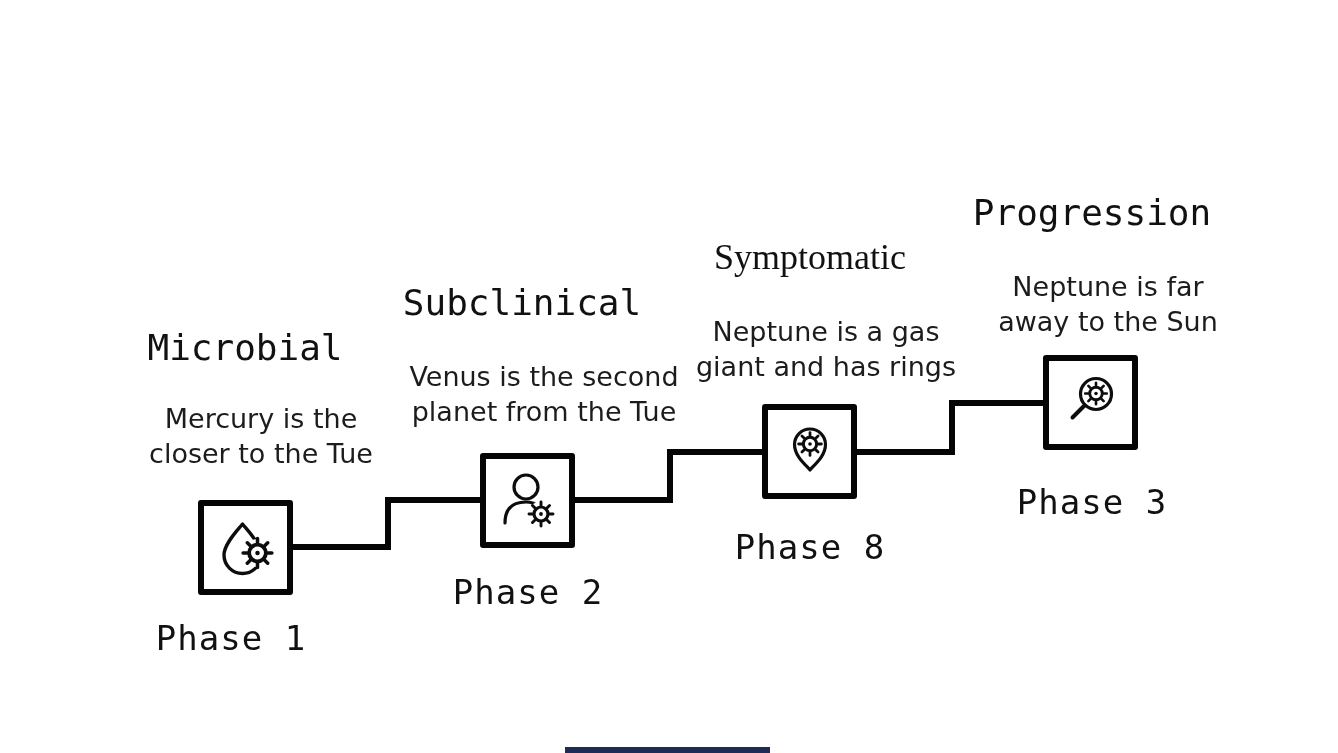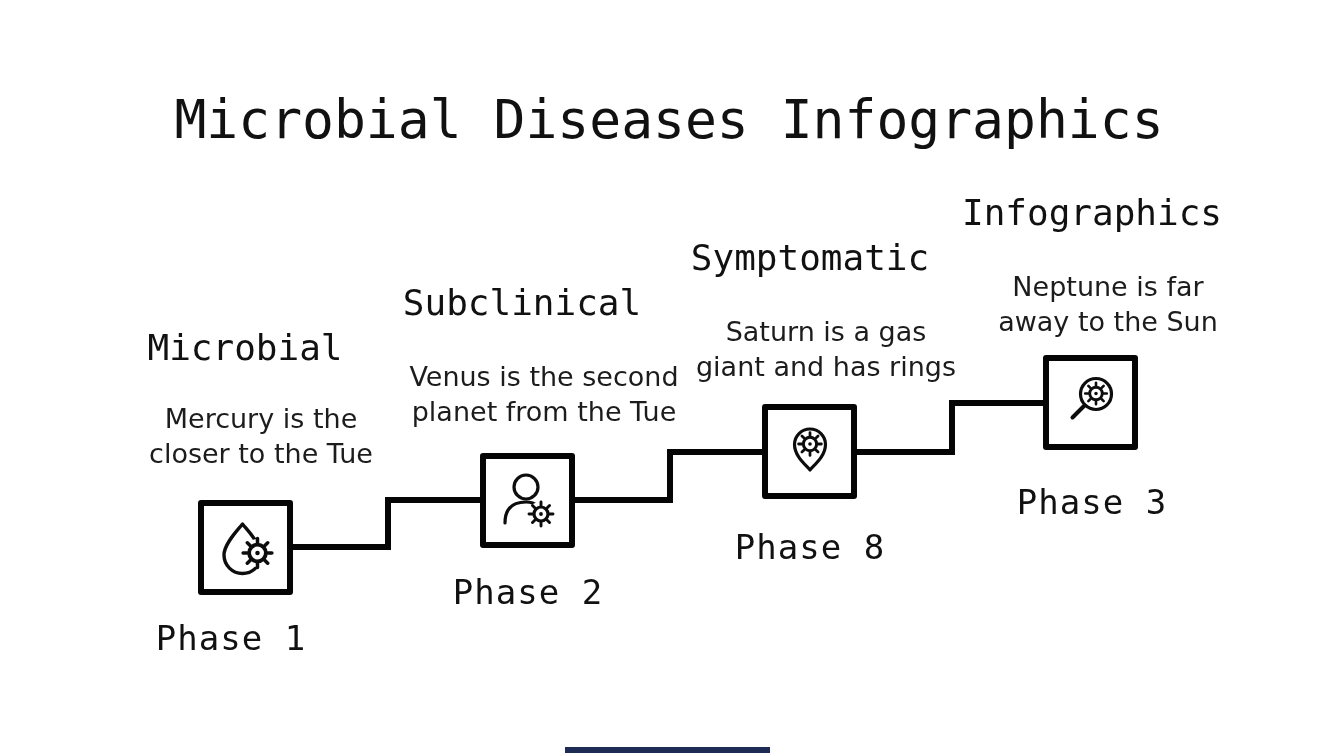--- a/index.html
+++ b/index.html
@@ -29,21 +29,21 @@
   }
   .phase .plabel{
     position:absolute;width:300px;text-align:center;
     font-size:34px;font-weight:500;letter-spacing:1px;
   }
   
   .p1 .heading{left:75px;top:326px;}  .p1 .desc{left:110px;top:385px;}
   .p1 .box{left:198px;top:500px;}     .p1 .plabel{left:81px;top:618px;}
   .p2 .heading{left:352px;top:281px;} .p2 .desc{left:393px;top:343px;}
   .p2 .box{left:480px;top:453px;}     .p2 .plabel{left:378px;top:572px;}
-  .p3 .heading{left:640px;top:236px;} .p3 .desc{left:675px;top:298px;}
+  .p3 .heading{left:640px;top:236px;font-family:Liberation Serif, serif;} .p3 .desc{left:675px;top:298px;}
   .p3 .box{left:762px;top:404px;}     .p3 .plabel{left:660px;top:527px;}
   .p4 .heading{left:922px;top:191px;} .p4 .desc{left:957px;top:253px;}
   .p4 .box{left:1043px;top:355px;}    .p4 .plabel{left:942px;top:482px;}
   .icon{display:block;}
   .accent-bar{position:absolute;left:565px;top:747px;width:205px;height:6px;}
 </style>
 </head>
 <body>
 
 <div class="canvas">
@@ -51,21 +51,20 @@
   <svg width="0" height="0" style="position:absolute" aria-hidden="true">
     <defs>
       <g id="germ" stroke="#0d0d0d" fill="none" stroke-linecap="round">
         <path stroke-width="2.9" d="M8.5 0H12 M6 6 L8.5 8.5 M0 8.5V12 M-6 6 L-8.5 8.5 M-8.5 0H-12 M-6 -6 L-8.5 -8.5 M0 -8.5V-12 M6 -6 L8.5 -8.5"></path>
         <circle r="7" stroke-width="3.2" fill="#ffffff"></circle>
         <circle r="1.9" stroke="none" fill="#0d0d0d"></circle>
       </g>
     </defs>
   </svg>
 
-  <h1 class="title">Microbial Diseases Infographics</h1>
 
   <svg class="connectors" width="1338" height="753">
     <g fill="none" stroke="#050505" stroke-width="6" stroke-linejoin="miter">
       <polyline points="291,547 388,547 388,500 482,500"></polyline>
       <polyline points="573,500 670,500 670,452 764,452"></polyline>
       <polyline points="855,452 952,452 952,403 1045,403"></polyline>
     </g>
   </svg>
 
   <section class="phase p1">
@@ -90,32 +89,32 @@
         <path d="M12 57 C 12 42 20 36 33 36 C 38 36 42 37.5 45 40" fill="none" stroke="#0d0d0d" stroke-width="3.2" stroke-linecap="round"></path>
         <circle cx="48" cy="48" r="12.5" fill="#ffffff"></circle>
         <use href="#germ" transform="translate(48,48) scale(1.0)"></use>
       </svg>
     </div>
     <div class="plabel">Phase 2</div>
   </section>
 
   <section class="phase p3">
     <h2 class="heading">Symptomatic</h2>
-    <p class="desc">Saturn is a gas giant and has rings</p>
+    <p class="desc">Neptune is a gas giant and has rings</p>
     <div class="box">
       <svg class="icon" width="70" height="70" viewBox="0 0 70 70">
         <path d="M35 53 C 31.5 48.5 19.5 39.5 19.5 27.5 A 15.5 15.5 0 1 1 50.5 27.5 C 50.5 39.5 38.5 48.5 35 53" fill="none" stroke="#0d0d0d" stroke-width="3.2" stroke-linecap="round" stroke-linejoin="round"></path>
         <use href="#germ" transform="translate(35,27) scale(0.95)"></use>
       </svg>
     </div>
     <div class="plabel">Phase 8</div>
   </section>
 
   <section class="phase p4">
-    <h2 class="heading">Infographics</h2>
+    <h2 class="heading">Progression</h2>
     <p class="desc">Neptune is far away to the Sun</p>
     <div class="box">
       <svg class="icon" width="70" height="70" viewBox="0 0 70 70">
         <circle cx="40" cy="26" r="15.5" fill="none" stroke="#0d0d0d" stroke-width="3.2"></circle>
         <line x1="28.5" y1="37.5" x2="16.5" y2="49.5" stroke="#0d0d0d" stroke-width="4" stroke-linecap="round"></line>
         <use href="#germ" transform="translate(40,25.5) scale(0.9)"></use>
       </svg>
     </div>
     <div class="plabel">Phase 3</div>
   </section>

